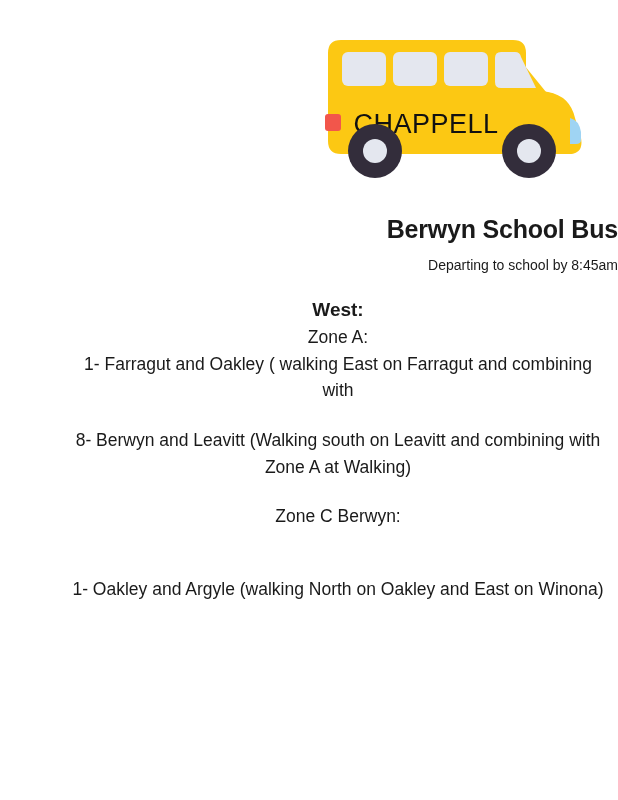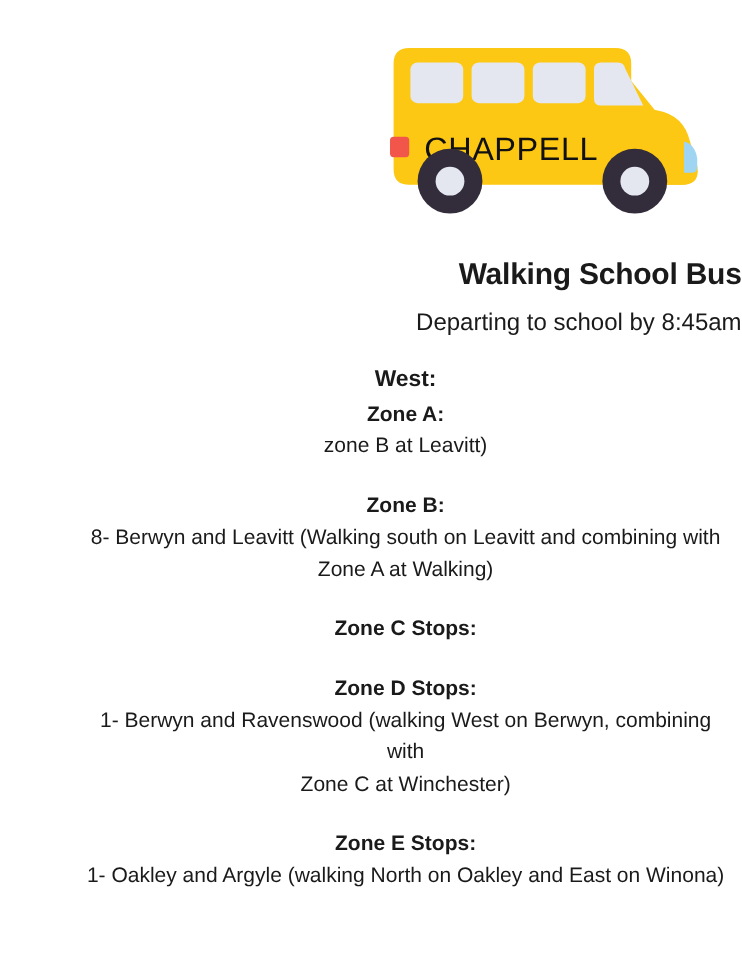--- a/index.html
+++ b/index.html
@@ -43,21 +43,21 @@
   
   .title {
     font-size: 25px;
     font-weight: bold;
     letter-spacing: -0.2px;
     margin: 18px 0 0 0;
     text-align: center;
     line-height: 1.2;
   }
   .subtitle {
-    font-size: 20px;
+    font-size: 14px;
     font-weight: normal;
     margin: 13px 0 0 0;
     text-align: center;
     line-height: 1.2;
   }
 
   
   .stops {
     width: 560px;
     margin-top: 22px;
@@ -65,21 +65,21 @@
   }
   .stops-head {
     font-size: 19px;
     font-weight: bold;
     line-height: 1.5;
   }
   .zone-block { margin: 0; }
   .zone-gap { height: 23px; }
   .zone-head {
     font-size: 17.5px;
-    font-weight: bold;
+    font-weight: normal;
     line-height: 1.52;
   }
   .zone-line {
     font-size: 17.5px;
     font-weight: normal;
     line-height: 1.52;
     padding: 0 12px;
   }
 </style>
 </head>
@@ -109,54 +109,47 @@
       <text class="bus-name-text" x="128" y="107" text-anchor="middle">CHAPPELL</text>
 
       <circle cx="77" cy="125" r="27" fill="#332D3B"></circle>
       <circle cx="77" cy="125" r="12" fill="#E4E7EF"></circle>
 
       <circle cx="231" cy="125" r="27" fill="#332D3B"></circle>
       <circle cx="231" cy="125" r="12" fill="#E4E7EF"></circle>
     </svg>
   </div>
 
-  <h1 class="title">Walking School Bus</h1>
+  <h1 class="title">Berwyn School Bus</h1>
   <p class="subtitle">Departing to school by 8:45am</p>
 
   <div class="stops">
     <div class="stops-head">West:</div>
 
     <div class="zone-block">
       <div class="zone-head">Zone A:</div>
-      <div class="zone-line">zone B at Leavitt)</div>
+      <div class="zone-line">1- Farragut and Oakley ( walking East on Farragut and combining with</div>
     </div>
 
     <div class="zone-gap"></div>
 
     <div class="zone-block">
-      <div class="zone-head">Zone B:</div>
       <div class="zone-line">8- Berwyn and Leavitt (Walking south on Leavitt and combining with</div>
       <div class="zone-line">Zone A at Walking)</div>
     </div>
 
     <div class="zone-gap"></div>
 
     <div class="zone-block">
-      <div class="zone-head">Zone C Stops:</div>
+      <div class="zone-head">Zone C Berwyn:</div>
     </div>
 
     <div class="zone-gap"></div>
 
-    <div class="zone-block">
-      <div class="zone-head">Zone D Stops:</div>
-      <div class="zone-line">1- Berwyn and Ravenswood (walking West on Berwyn, combining with</div>
-      <div class="zone-line">Zone C at Winchester)</div>
-    </div>
 
     <div class="zone-gap"></div>
 
     <div class="zone-block">
-      <div class="zone-head">Zone E Stops:</div>
       <div class="zone-line">1- Oakley and Argyle (walking North on Oakley and East on Winona)</div>
     </div>
   </div>
 
 </div>
 
 </body></html>

